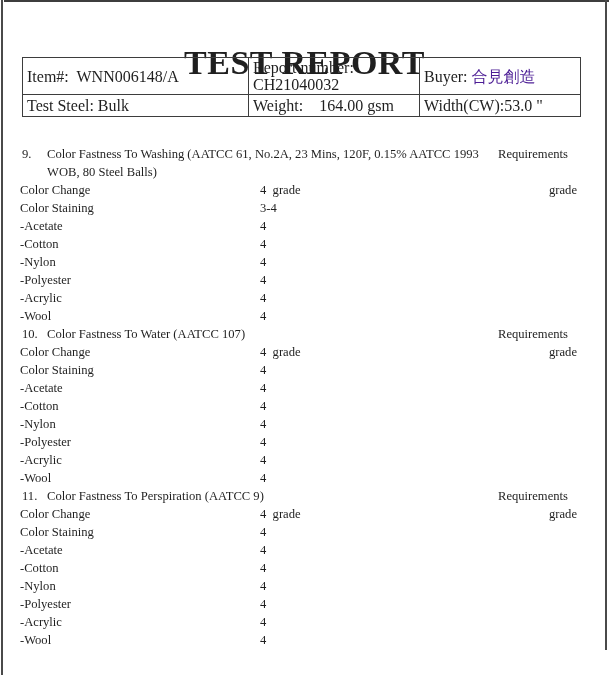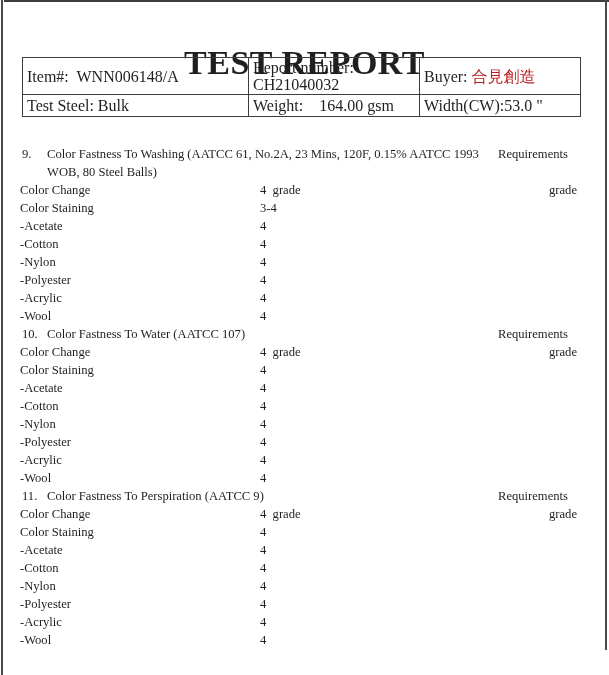--- a/index.html
+++ b/index.html
@@ -37,21 +37,21 @@
   }
   table.info td {
     border:1.6px solid #3d3d3d;
     padding:1px 3px 1px 4px;
     vertical-align:middle;
     line-height:17px;
   }
   table.info tr.r1 td, table.info tr.r2 td { height:22px; }
   table.info tr.r3 td { height:38px; vertical-align:top; padding-top:2px; }
   .comp-line2 { padding-left:60px; }
-  .gray { color:#b91c1c; }
+  .gray { color:#4c1d95; }
   .pre { white-space:pre-wrap; }
 
   .sections { position:absolute; left:0; top:146px; width:609px; }
   .line { position:relative; height:18px; font-size:12.6px; }
   .line span { position:absolute; top:1px; white-space:pre; }
   .sec-num   { left:22px; }
   .sec-title { left:47px; }
   .sec-req   { left:498px; }
   .c-label   { left:20px; }
   .c-value   { left:252px;margin-left:8px; }

